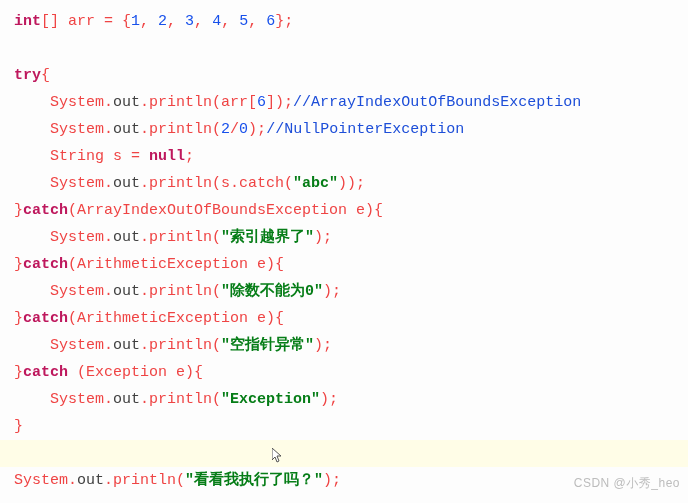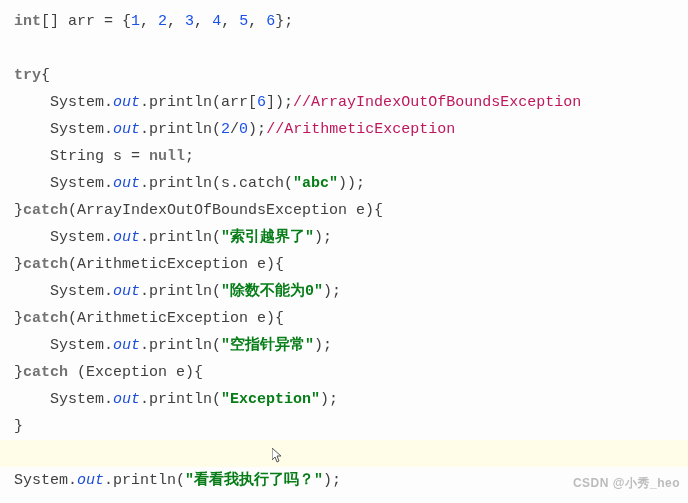--- a/index.html
+++ b/index.html
@@ -10,55 +10,54 @@
     font-size:15px;
     line-height:27px;
     color:#222;
     position:relative;
     overflow:hidden;
   }
   .code{
     padding:8px 0 0 14px;
     white-space:pre;
   }
-  .kw{color:#737373;font-weight:bold}      
-  .field{color:#1d4ed8;font-style:italic}  
+  .kw{color:#be185d;font-weight:bold}      
+  .field{color:#404040;}  
   .num{color:#1750eb}                       
   .str{color:#067d17;font-weight:bold}      
-  .cm{color:#be185d}                        
-  .p{color:#404040}                            
+  .cm{color:#1d4ed8}                        
+  .p{color:#ef4444}                            
   .hl{background:#fffde7}
   .watermark{
     position:absolute;
     right:8px;
     bottom:6px;
     font-family:Arial,sans-serif;
     font-size:12px;
     color:#bcbcbc;
     letter-spacing:0.5px;
     pointer-events:none;
-    font-weight:bold;
   }
   .cursor{
     position:absolute;
     left:272px;
     top:448px;
     width:12px;height:16px;
     pointer-events:none;
     color:#444;
   }
 </style>
 </head>
 <body>
 
 <div class="code"><span><span class="kw">int</span><span class="p">[] arr = {</span><span class="num">1</span><span class="p">, </span><span class="num">2</span><span class="p">, </span><span class="num">3</span><span class="p">, </span><span class="num">4</span><span class="p">, </span><span class="num">5</span><span class="p">, </span><span class="num">6</span><span class="p">};</span></span>
 
 <span><span class="kw">try</span><span class="p">{</span></span>
 <span><span class="p">    System.</span><span class="field">out</span><span class="p">.println(arr[</span><span class="num">6</span><span class="p">]);</span><span class="cm">//ArrayIndexOutOfBoundsException</span></span>
-<span><span class="p">    System.</span><span class="field">out</span><span class="p">.println(</span><span class="num">2</span><span class="p">/</span><span class="num">0</span><span class="p">);</span><span class="cm">//ArithmeticException</span></span>
+<span><span class="p">    System.</span><span class="field">out</span><span class="p">.println(</span><span class="num">2</span><span class="p">/</span><span class="num">0</span><span class="p">);</span><span class="cm">//NullPointerException</span></span>
 <span><span class="p">    String s = </span><span class="kw">null</span><span class="p">;</span></span>
 <span><span class="p">    System.</span><span class="field">out</span><span class="p">.println(s.catch(</span><span class="str">"abc"</span><span class="p">));</span></span>
 <span><span class="p">}</span><span class="kw">catch</span><span class="p">(ArrayIndexOutOfBoundsException e){</span></span>
 <span><span class="p">    System.</span><span class="field">out</span><span class="p">.println(</span><span class="str">"索引越界了"</span><span class="p">);</span></span>
 <span><span class="p">}</span><span class="kw">catch</span><span class="p">(ArithmeticException e){</span></span>
 <span><span class="p">    System.</span><span class="field">out</span><span class="p">.println(</span><span class="str">"除数不能为0"</span><span class="p">);</span></span>
 <span><span class="p">}</span><span class="kw">catch</span><span class="p">(ArithmeticException e){</span></span>
 <span><span class="p">    System.</span><span class="field">out</span><span class="p">.println(</span><span class="str">"空指针异常"</span><span class="p">);</span></span>
 <span><span class="p">}</span><span class="kw">catch</span><span class="p"> (Exception e){</span></span>
 <span><span class="p">    System.</span><span class="field">out</span><span class="p">.println(</span><span class="str">"Exception"</span><span class="p">);</span></span>

